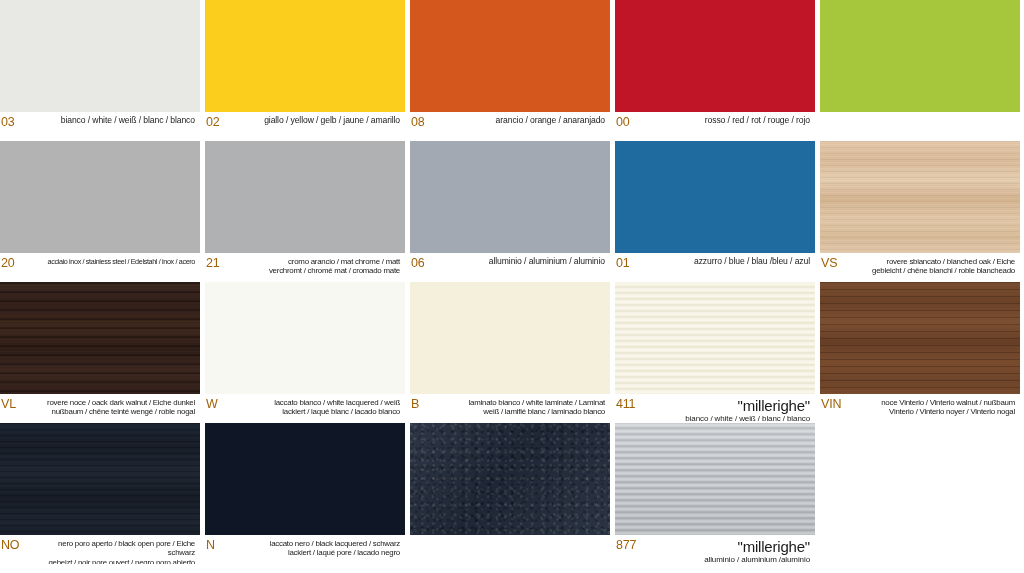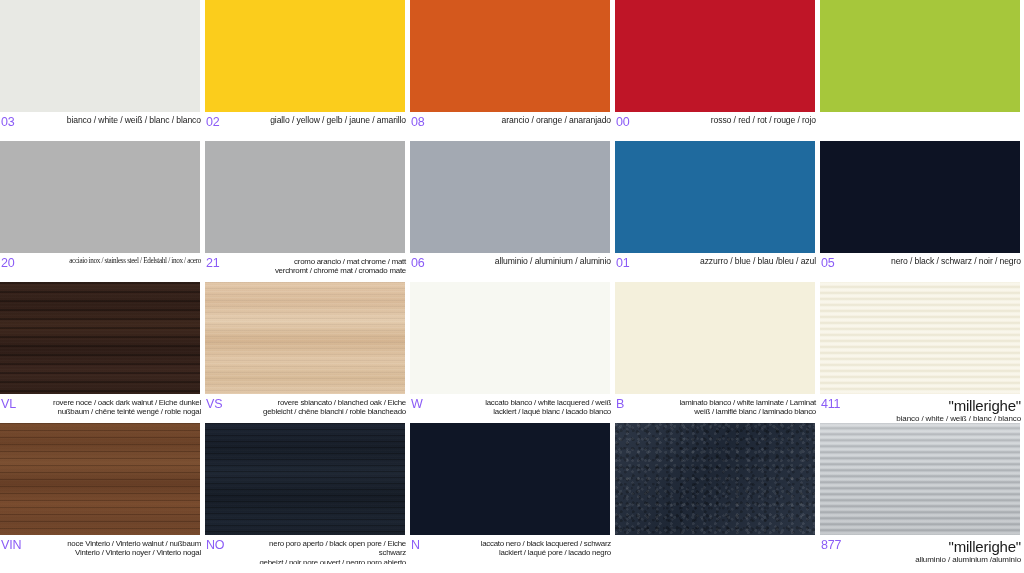--- a/index.html
+++ b/index.html
@@ -36,37 +36,37 @@
     height:28px;
     display:flex;
     align-items:flex-start;
     padding-top:3px;
     box-sizing:border-box;
   }
   .code{
     flex:0 0 auto;
     width:42px;
     font-size:12.5px;
-    color:#8b5cf6;
+    color:#a16207;
     line-height:12px;
     padding-left:1px;
     letter-spacing:-0.2px;
   }
   .names{
     flex:1 1 auto;
     text-align:right;
-    padding-right:4px;
+    padding-right:10px;
     font-size:8.6px;
     line-height:9.4px;
     color:#1a1a1a;
     letter-spacing:-0.1px;
   }
   .names .l2{display:block;}
   .names.tight{font-size:7.9px;letter-spacing:-0.25px;}
-  .names.vtight{font-size:7.2px;letter-spacing:-0.35px;font-family:Liberation Serif, serif;}
+  .names.vtight{font-size:7.2px;letter-spacing:-0.35px;}
   .names .mr{
     display:block;
     font-size:15px;
     line-height:16px;
     letter-spacing:-0.2px;
   }
   .names .mrsub{
     display:block;
     font-size:8px;
     line-height:9px;
@@ -257,49 +257,40 @@
     <div class="cell">
       <div class="swatch" style="background: rgb(31, 106, 158);"></div>
       <div class="caption">
         <div class="code">01</div>
         <div class="names">
           <span class="l2">azzurro / blue / blau /bleu / azul</span>
         </div>
       </div>
     </div>
     <div class="cell">
-      <div class="swatch" style="background: rgb(13, 19, 36);"></div>
-      <div class="caption">
-        <div class="code">05</div>
-        <div class="names">
-          <span class="l2">nero  /  black  / schwarz / noir / negro</span>
+      <div class="swatch" style="background: rgb(221, 190, 155);">
+        <div class="tex grain-light"></div>
+      </div>
+      <div class="caption">
+        <div class="code">VS</div>
+        <div class="names tight">
+          <span class="l2">rovere sbiancato / blanched oak / Eiche</span>
+          <span class="l2">gebleicht / chêne blanchi / roble blancheado</span>
         </div>
       </div>
     </div>
     <div class="cell">
       <div class="swatch" style="background: rgb(51, 29, 21);">
         <div class="tex grain-wenge"></div>
       </div>
       <div class="caption">
         <div class="code">VL</div>
         <div class="names tight">
           <span class="l2">rovere noce / oack dark walnut / Eiche dunkel</span>
           <span class="l2">nußbaum / chêne teinté wengé / roble nogal</span>
-        </div>
-      </div>
-    </div>
-    <div class="cell">
-      <div class="swatch" style="background: rgb(221, 190, 155);">
-        <div class="tex grain-light"></div>
-      </div>
-      <div class="caption">
-        <div class="code">VS</div>
-        <div class="names tight">
-          <span class="l2">rovere sbiancato / blanched oak / Eiche</span>
-          <span class="l2">gebleicht / chêne blanchi / roble blancheado</span>
         </div>
       </div>
     </div>
     <div class="cell">
       <div class="swatch" style="background: rgb(247, 248, 242);"></div>
       <div class="caption">
         <div class="code">W</div>
         <div class="names tight">
           <span class="l2">laccato bianco  /  white lacquered / weiß</span>
           <span class="l2">lackiert  /   laqué blanc / lacado blanco</span>

